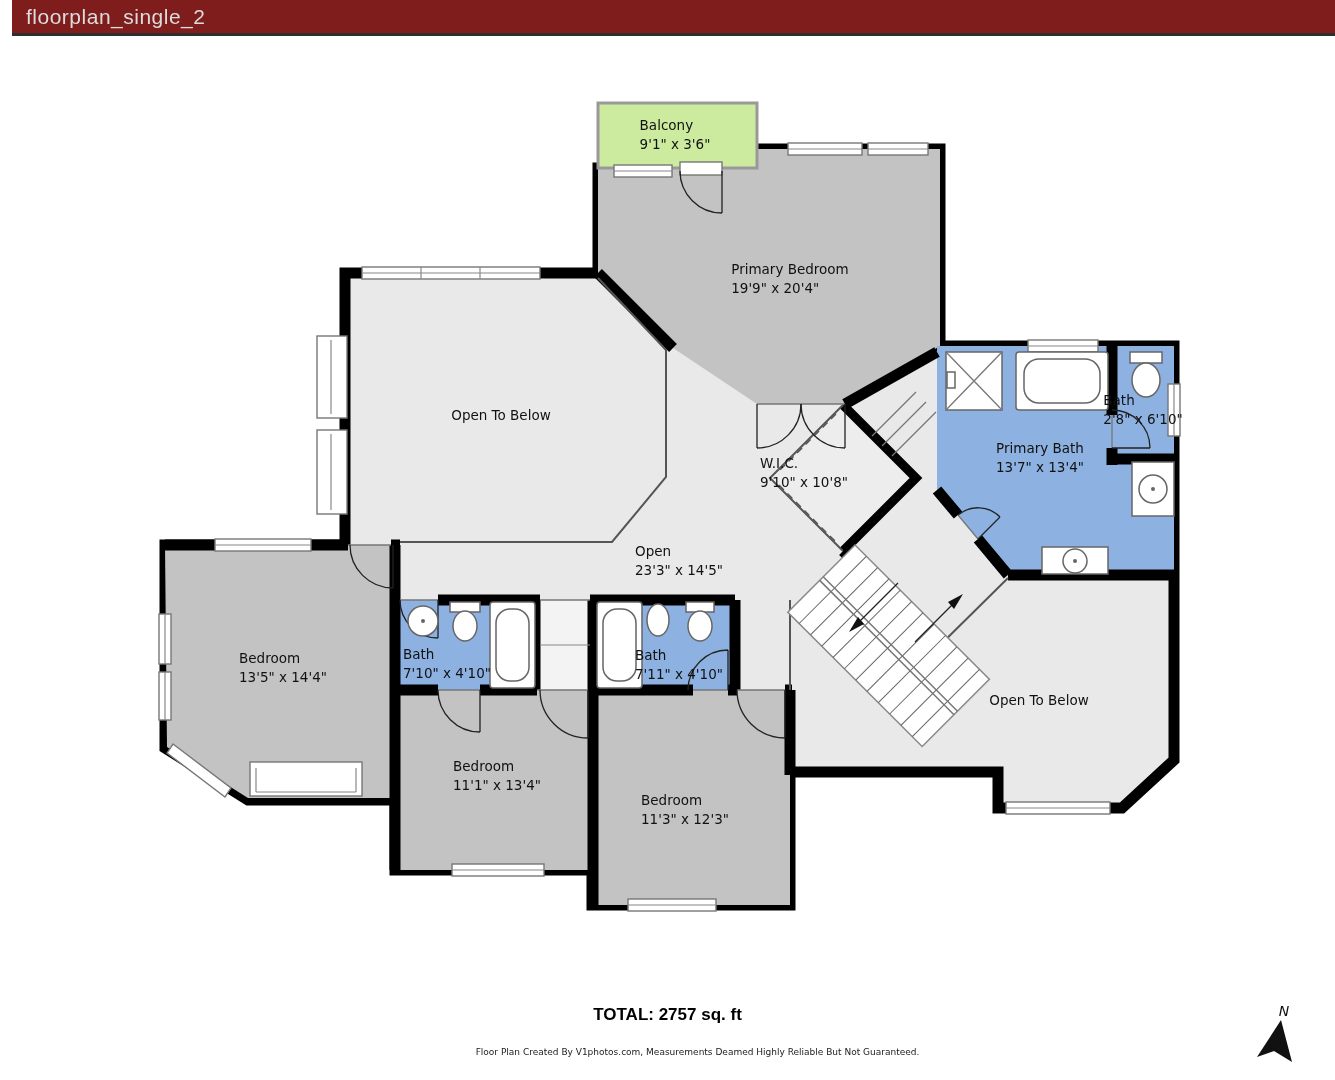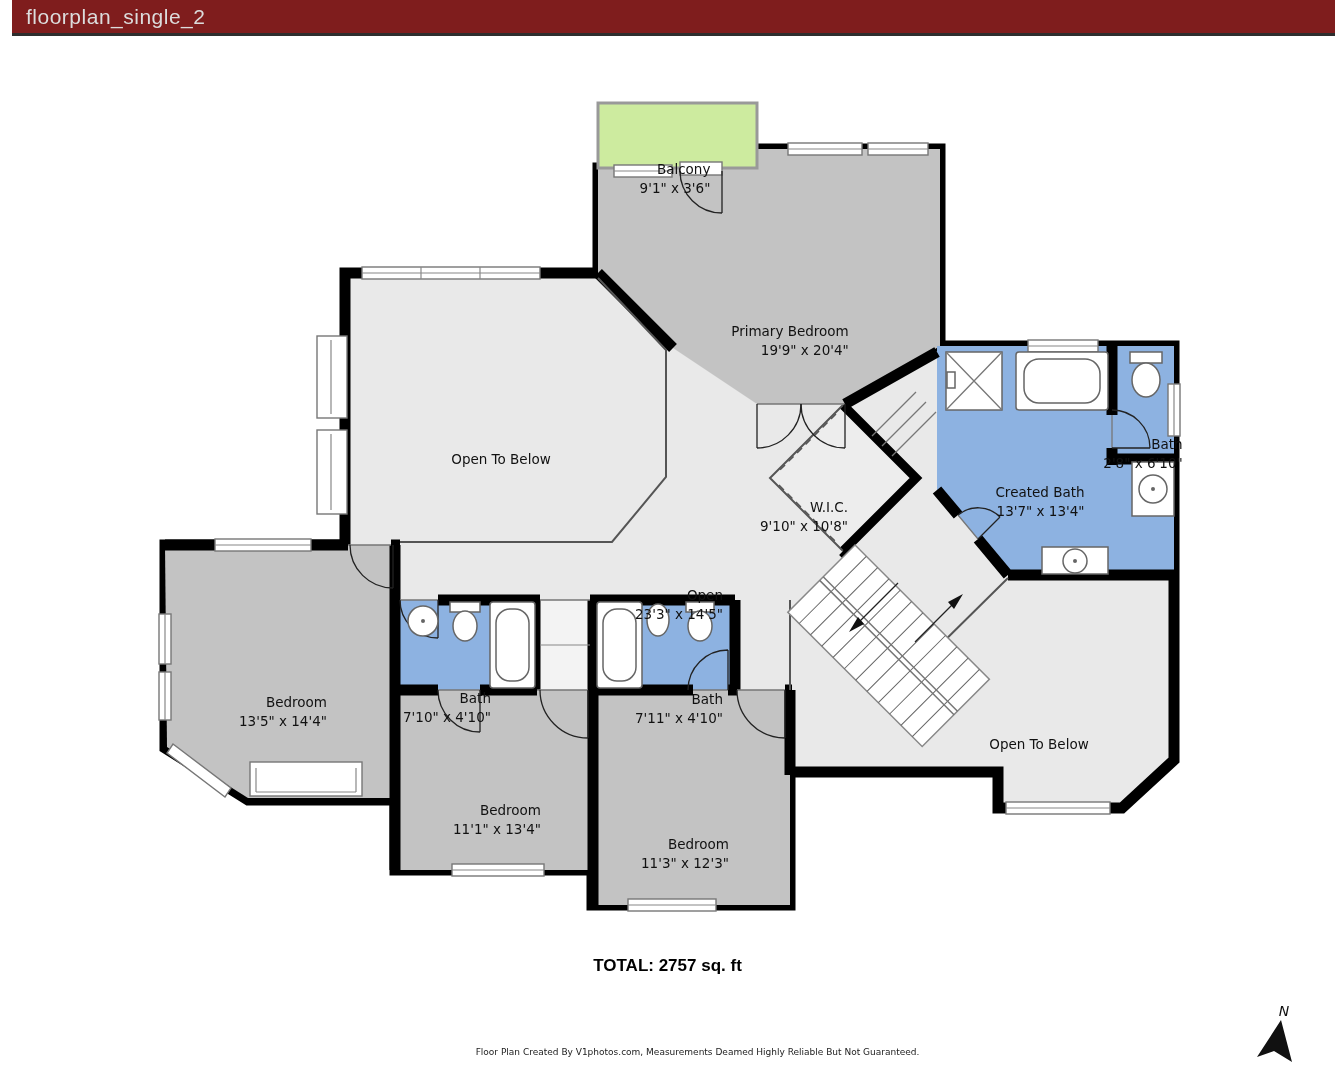--- a/index.html
+++ b/index.html
@@ -10,22 +10,22 @@
   .wall{stroke:#000;stroke-width:11;fill:none;stroke-linecap:butt;}
   .wall9{stroke:#000;stroke-width:9;fill:none;}
   .thin{stroke:#555;stroke-width:2;fill:none;}
   .tline{stroke:#777;stroke-width:1.3;fill:none;}
   .win{fill:#fff;stroke:#777;stroke-width:1.4;}
   .wl{stroke:#888;stroke-width:1.2;}
   .fix{fill:#fff;stroke:#666;stroke-width:1.5;}
   .arc{fill:none;stroke:#222;stroke-width:1.3;}
   .dash{stroke:#555;stroke-width:1.4;stroke-dasharray:7 5;fill:none;}
   .step{stroke:#666;stroke-width:1;fill:none;}
-  .rl{position:absolute;transform:translateX(-50%);text-align:right;font-size:13.5px;line-height:19px;color:#111;white-space:nowrap;margin-top:44px;}
-  .summary{position:absolute;top:955px;left:0;width:100%;text-align:center;color:#000;}
+  .rl{position:absolute;transform:translateX(-50%);text-align:left;font-size:13.5px;line-height:19px;color:#111;white-space:nowrap;}
+  .summary{position:absolute;top:1004px;left:0;width:100%;text-align:center;color:#000;}
   .summary .total{font-family:"Liberation Sans",sans-serif;font-weight:bold;font-size:17px;line-height:21px;}
   .summary .sline{font-family:"Liberation Sans",sans-serif;font-size:15.5px;line-height:19px;}
   .disclaimer{position:absolute;top:1047px;left:0;width:100%;text-align:center;font-size:9px;color:#222;margin-left:30px;}
   .compass-n{position:absolute;left:1284px;top:1003px;transform:translateX(-50%);font-style:italic;font-size:14px;color:#111;}
 </style>
 </head>
 <body>
 
 <div class="titlebar">
   <span class="t">floorplan_single_2</span>
@@ -168,33 +168,33 @@
     <line class="wl" x1="540" y1="645" x2="590" y2="645"></line>
   </g>
 
   <polygon points="1281,1020 1292,1062 1274,1051 1257,1057" fill="#111"></polygon>
 </svg>
 
 <div class="rl" style="left:675px;top:116px">
   <div>Balcony</div>
   <div>9'1" x 3'6"</div>
 </div>
-<div class="rl" style="left:790px;top:278px">
+<div class="rl" style="left:790px;top:260px">
   <div>Primary Bedroom</div>
   <div>19'9" x 20'4"</div>
 </div>
 <div class="rl" style="left:501px;top:406px">
   <div>Open To Below</div>
 </div>
 <div class="rl" style="left:804px;top:454px">
   <div>W.I.C.</div>
   <div>9'10" x 10'8"</div>
 </div>
 <div class="rl" style="left:1040px;top:439px">
-  <div>Created Bath</div>
+  <div>Primary Bath</div>
   <div>13'7" x 13'4"</div>
 </div>
 <div class="rl" style="left:1143px;top:391px">
   <div>Bath</div>
   <div>2'8" x 6'10"</div>
 </div>
 <div class="rl" style="left:679px;top:542px">
   <div>Open</div>
   <div>23'3" x 14'5"</div>
 </div>

